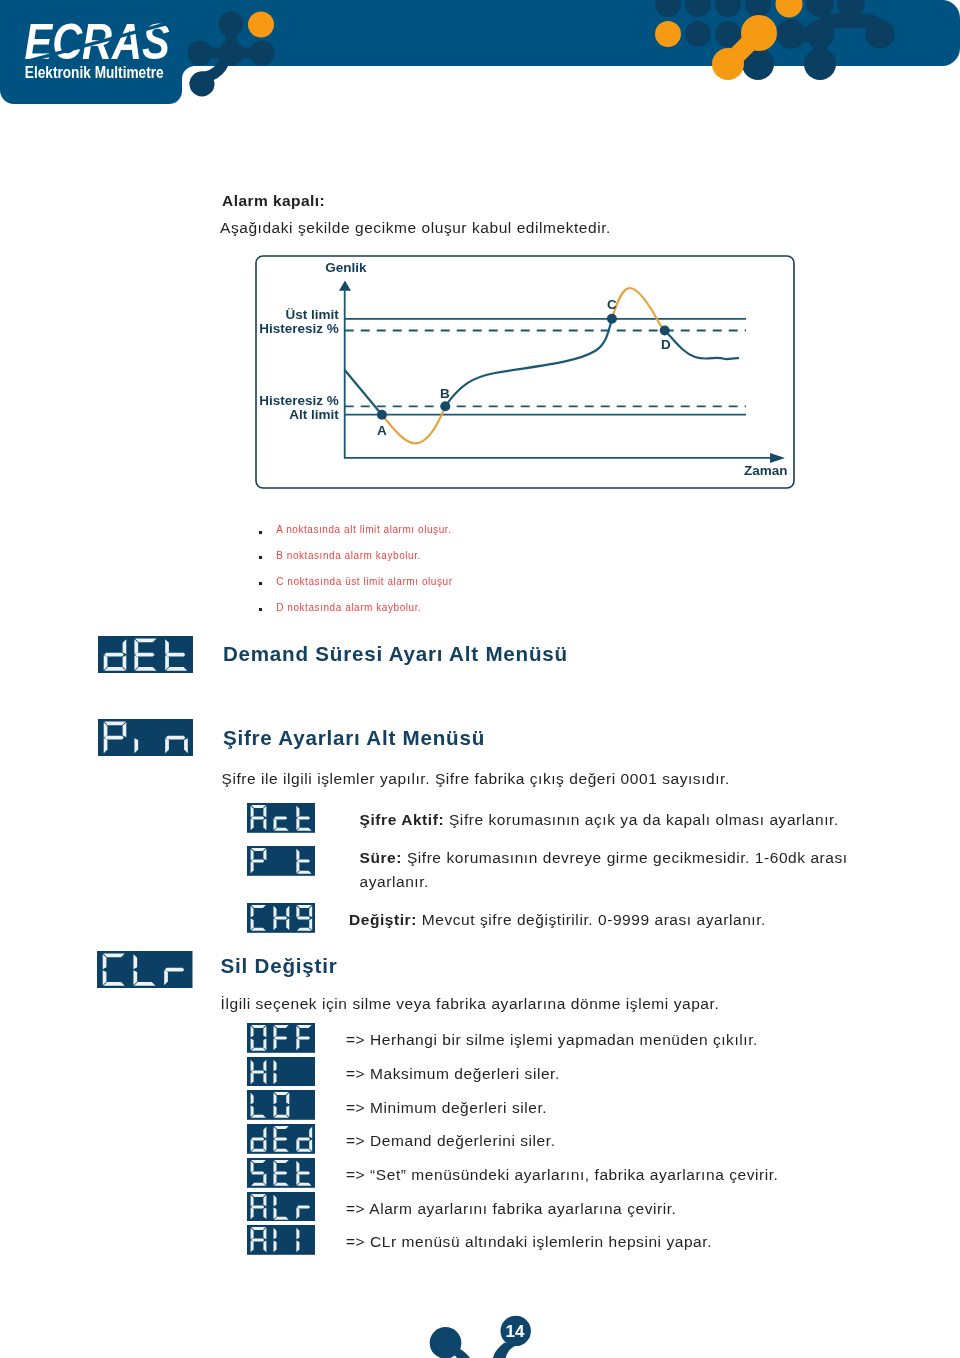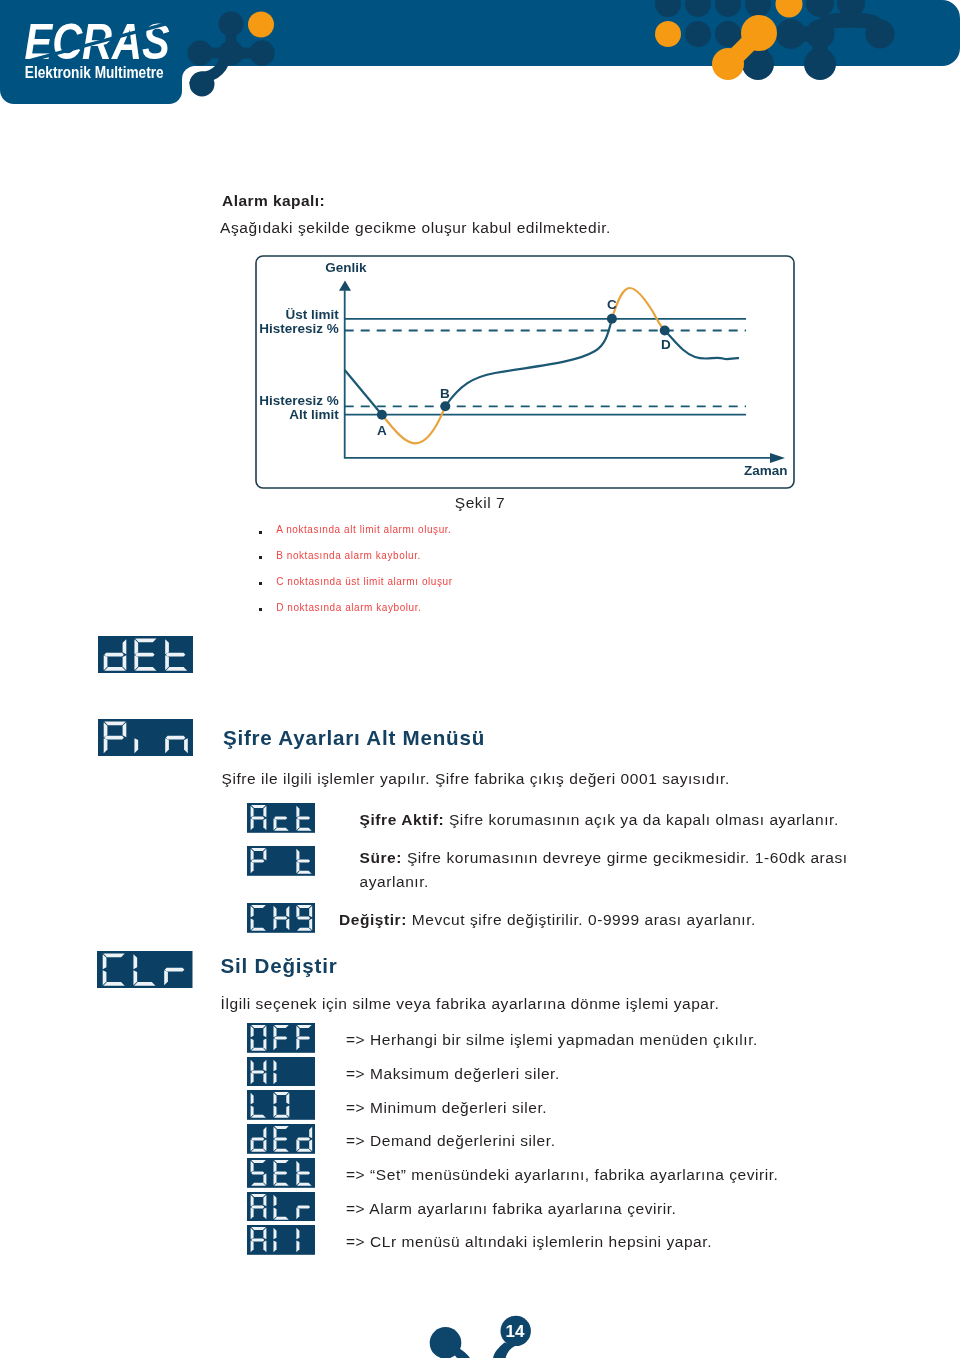--- a/index.html
+++ b/index.html
@@ -133,21 +133,20 @@
       <text x="83.7" y="64.1" text-anchor="end">Üst limit</text>
       <text x="83.7" y="78.4" text-anchor="end">Histeresiz %</text>
       <text x="83.7" y="150.4" text-anchor="end">Histeresiz %</text>
       <text x="83.7" y="163.8" text-anchor="end">Alt limit</text>
       <text x="122" y="180">A</text>
       <text x="185" y="143">B</text>
       <text x="352" y="54">C</text>
       <text x="406" y="94">D</text>
     </g>
   </svg>
-  <div class="txt body" style="left:0;top:494px;width:960px;text-align:center;">Şekil 7</div>
 
   <div id="bullet-list">
       <div class="bullet" style="left: 276.2px; top: 524px; letter-spacing: 0.56px;"><span class="bdot"></span>A noktasında alt limit alarmı oluşur.</div>
       <div class="bullet" style="left: 276.2px; top: 549.9px; letter-spacing: 0.56px;"><span class="bdot"></span>B noktasında alarm kaybolur.</div>
       <div class="bullet" style="left: 276.2px; top: 575.8px; letter-spacing: 0.56px;"><span class="bdot"></span>C noktasında üst limit alarmı oluşur</div>
       <div class="bullet" style="left: 276.2px; top: 601.6px; letter-spacing: 0.56px;"><span class="bdot"></span>D noktasında alarm kaybolur.</div>
     </div>
 
   <div class="lcd-wrap" style="left:97.6px;top:635.5px;">
       <svg class="lcd" width="95.50" height="37.40" viewBox="0 0 95.50 37.40">
@@ -161,20 +160,21 @@
         <polygon points="37.00,34.80 58.50,34.80 54.80,31.10 40.70,31.10" fill="#EDF2F7"></polygon>
         <polygon points="36.45,19.25 36.45,34.25 40.15,30.55 40.15,21.10" fill="#EDF2F7"></polygon>
         <polygon points="36.45,3.15 36.45,18.15 40.15,16.30 40.15,6.85" fill="#EDF2F7"></polygon>
         <polygon points="38.85,16.85 54.80,16.85 56.65,18.70 54.80,20.55 38.85,20.55 37.00,18.70" fill="#EDF2F7"></polygon>
         <polygon points="67.75,34.80 89.25,34.80 85.55,31.10 71.45,31.10" fill="#EDF2F7"></polygon>
         <polygon points="67.20,19.25 67.20,34.25 70.90,30.55 70.90,21.10" fill="#EDF2F7"></polygon>
         <polygon points="67.20,3.15 67.20,18.15 70.90,16.30 70.90,6.85" fill="#EDF2F7"></polygon>
         <polygon points="69.60,16.85 85.55,16.85 87.40,18.70 85.55,20.55 69.60,20.55 67.75,18.70" fill="#EDF2F7"></polygon>
       </svg>
     </div>
+  <div class="txt h2" style="left:222.9px;top:642.4px;">Demand Süresi Ayarı Alt Menüsü</div>
 
   <div class="lcd-wrap" style="left:97.6px;top:719px;">
       <svg class="lcd" width="95.50" height="37.40" viewBox="0 0 95.50 37.40">
         <rect x="0" y="0" width="95.50" height="37.40" fill="#0B4064"></rect>
         <polygon points="6.25,2.60 27.75,2.60 24.05,6.30 9.95,6.30" fill="#EDF2F7"></polygon>
         <polygon points="28.30,3.15 28.30,18.15 24.60,16.30 24.60,6.85" fill="#EDF2F7"></polygon>
         <polygon points="5.70,19.25 5.70,34.25 9.40,30.55 9.40,21.10" fill="#EDF2F7"></polygon>
         <polygon points="5.70,3.15 5.70,18.15 9.40,16.30 9.40,6.85" fill="#EDF2F7"></polygon>
         <polygon points="8.10,16.85 24.05,16.85 25.90,18.70 24.05,20.55 8.10,20.55 6.25,18.70" fill="#EDF2F7"></polygon>
         <polygon points="36.45,19.25 36.45,34.25 40.15,30.55 40.15,21.10" fill="#EDF2F7"></polygon>
@@ -233,21 +233,21 @@
           <polygon points="26.50,2.65 26.50,14.35 29.50,12.85 29.50,5.65" fill="#EDF2F7"></polygon>
           <polygon points="28.55,13.40 38.75,13.40 40.25,14.90 38.75,16.40 28.55,16.40 27.05,14.90" fill="#EDF2F7"></polygon>
           <polygon points="49.95,2.10 64.65,2.10 61.65,5.10 52.95,5.10" fill="#EDF2F7"></polygon>
           <polygon points="65.20,2.65 65.20,14.35 62.20,12.85 62.20,5.65" fill="#EDF2F7"></polygon>
           <polygon points="65.20,15.45 65.20,27.15 62.20,24.15 62.20,16.95" fill="#EDF2F7"></polygon>
           <polygon points="49.95,27.70 64.65,27.70 61.65,24.70 52.95,24.70" fill="#EDF2F7"></polygon>
           <polygon points="49.40,2.65 49.40,14.35 52.40,12.85 52.40,5.65" fill="#EDF2F7"></polygon>
           <polygon points="51.45,13.40 61.65,13.40 63.15,14.90 61.65,16.40 51.45,16.40 49.95,14.90" fill="#EDF2F7"></polygon>
         </svg>
       </div>
-      <div class="txt body" style="left: 339px; top: 911px;"><b class="lbl">Değiştir:</b> Mevcut şifre değiştirilir. 0-9999 arası ayarlanır.</div>
+      <div class="txt body" style="left: 349px; top: 911px;"><b class="lbl">Değiştir:</b> Mevcut şifre değiştirilir. 0-9999 arası ayarlanır.</div>
     </div>
 
   <div class="lcd-wrap" style="left:97.2px;top:950.9px;">
       <svg class="lcd" width="95.50" height="37.40" viewBox="0 0 95.50 37.40">
         <rect x="0" y="0" width="95.50" height="37.40" fill="#0B4064"></rect>
         <polygon points="6.25,2.60 27.75,2.60 24.05,6.30 9.95,6.30" fill="#EDF2F7"></polygon>
         <polygon points="6.25,34.80 27.75,34.80 24.05,31.10 9.95,31.10" fill="#EDF2F7"></polygon>
         <polygon points="5.70,19.25 5.70,34.25 9.40,30.55 9.40,21.10" fill="#EDF2F7"></polygon>
         <polygon points="5.70,3.15 5.70,18.15 9.40,16.30 9.40,6.85" fill="#EDF2F7"></polygon>
         <polygon points="37.00,34.80 58.50,34.80 54.80,31.10 40.70,31.10" fill="#EDF2F7"></polygon>

